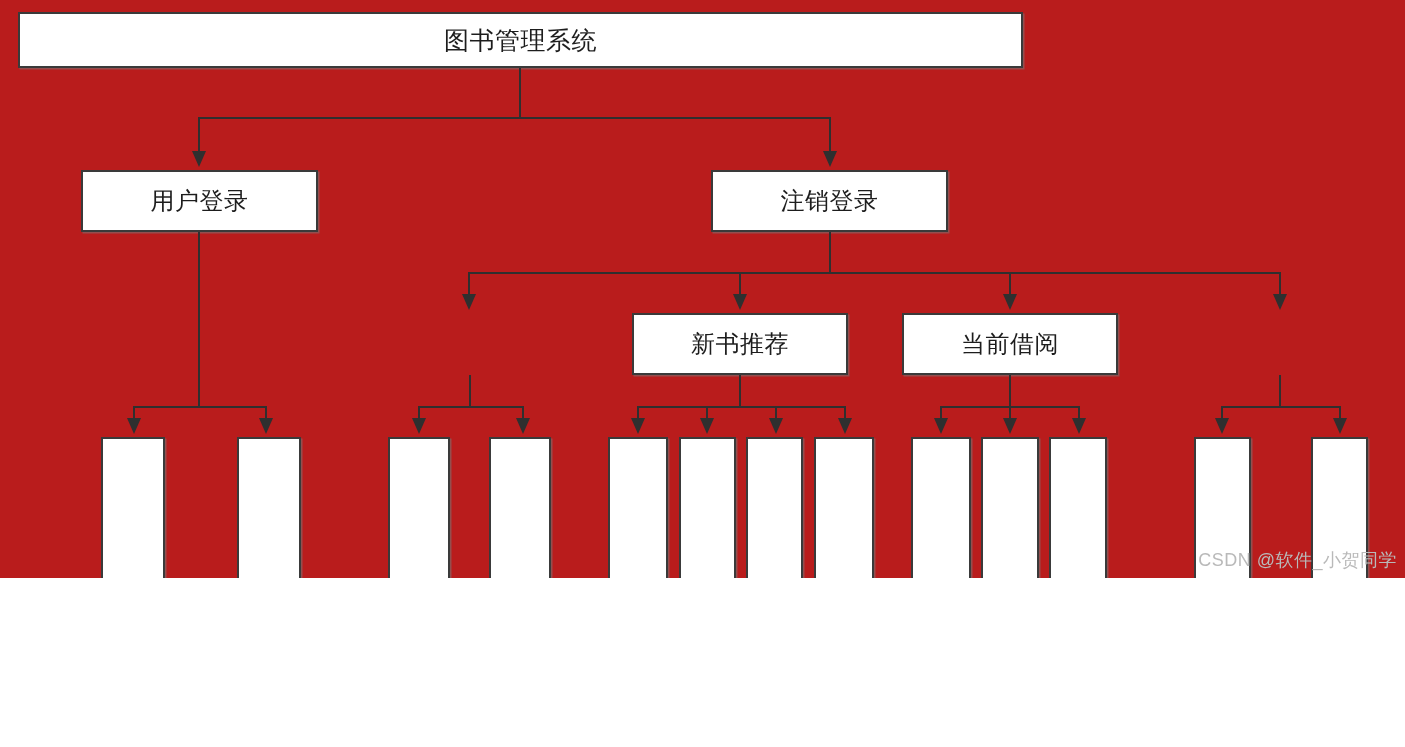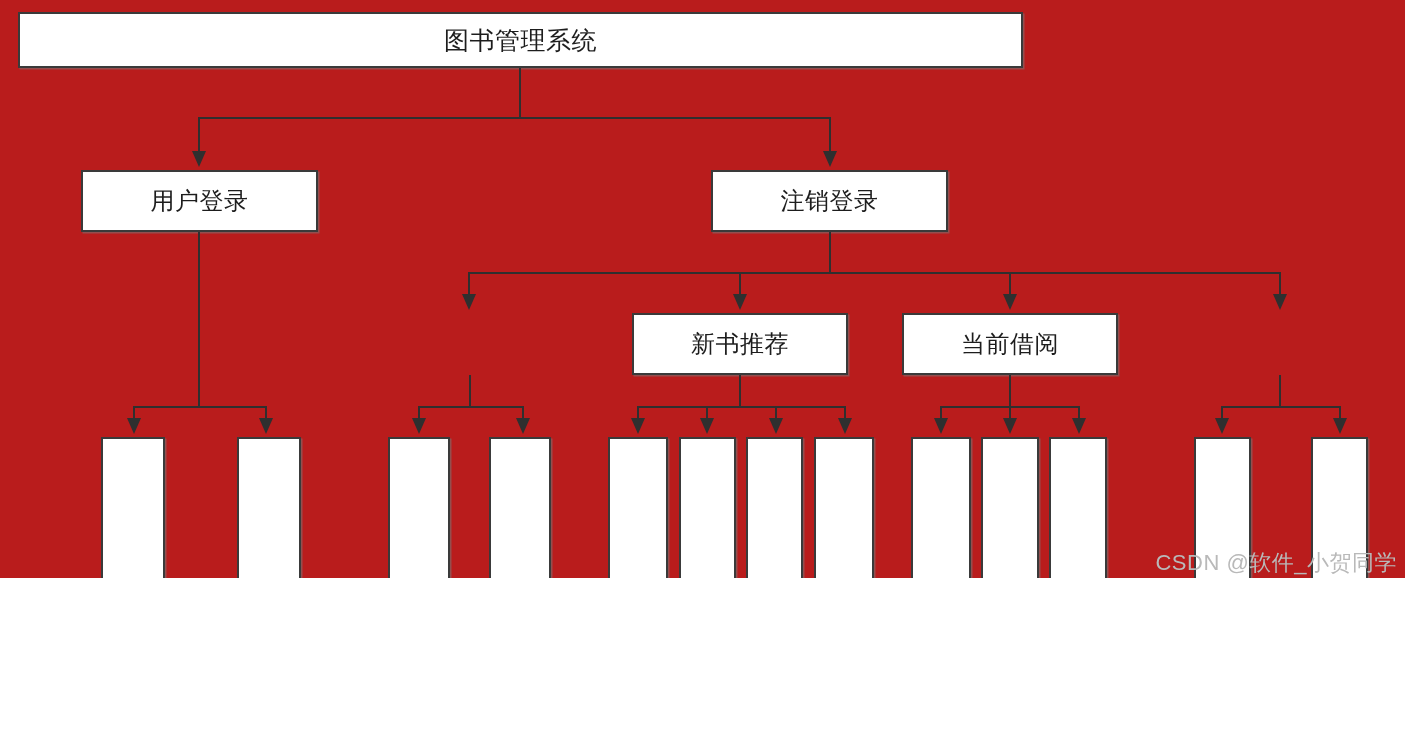--- a/index.html
+++ b/index.html
@@ -69,22 +69,22 @@
     width: 0;
     height: 0;
     border-left: 7px solid transparent;
     border-right: 7px solid transparent;
     border-top: 16px solid #2f2f2f;
   }
   
   #watermark {
     position: absolute;
     right: 8px;
-    bottom: 0;
-    font-size: 22px;
+    bottom: 6px;
+    font-size: 18px;
     color: #b9b9b9;
     letter-spacing: 0.5px;
     white-space: nowrap;
     user-select: none;
     margin-left: 42px;
   }
 </style>
 </head>
 <body>
 

